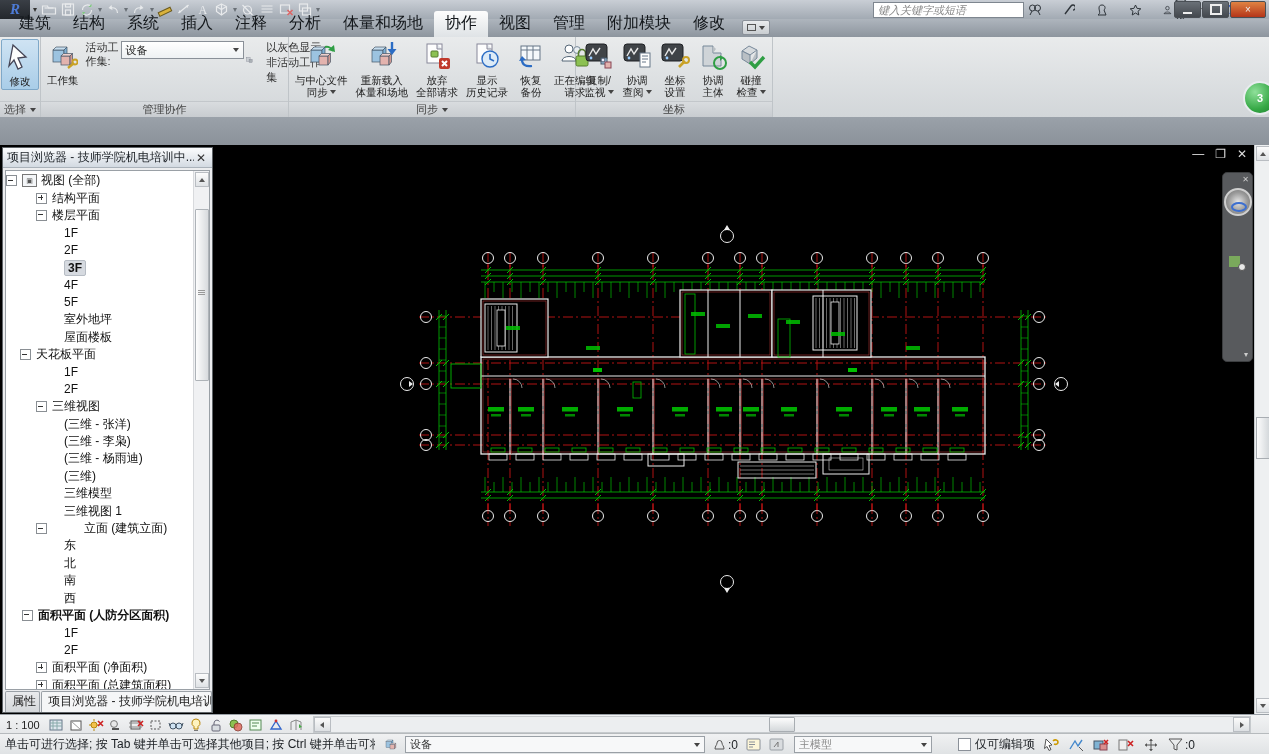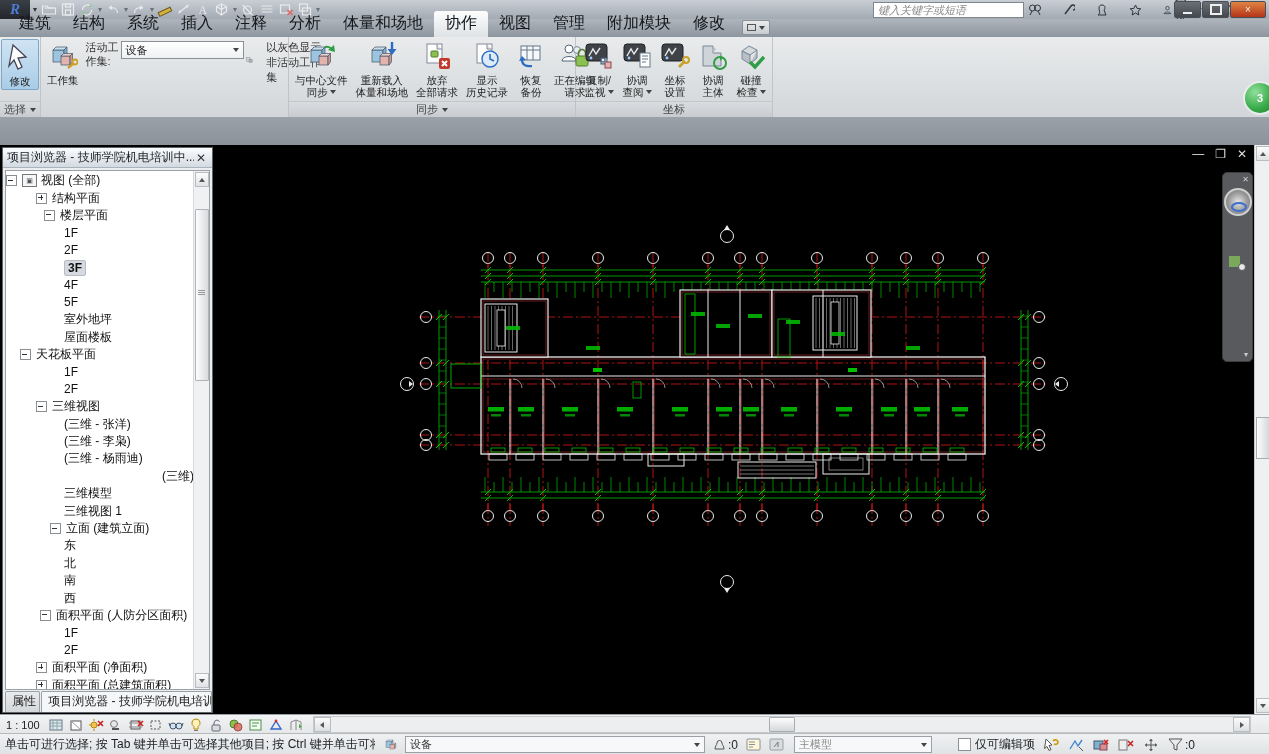--- a/index.html
+++ b/index.html
@@ -329,20 +329,23 @@
           <div id="gray-ws">
             <span id="grayicon"><svg width="18" height="16" viewBox="0 0 30 28">
                   <g stroke="#667" stroke-width="0.7" transform="scale(0.62)">
                     <rect x="5" y="9" width="11" height="12" fill="#c9ced2"></rect>
                     <rect x="13" y="15" width="9" height="9" fill="#aab0b5"></rect>
                   </g>
                 </svg></span>
             <span>以灰色显示非活动工作集</span>
           </div>
         </div>
+      </div>
+      <div class="rpanel-label">
+        <span>管理协作</span>
       </div>
     </div>
 
     <div class="rpanel" style="width:286px;">
       <div class="rpanel-body" id="syncbtns" style="gap:2px;">
           <div class="bigbtn">
             <span><svg width="30" height="30" viewBox="0 0 30 30">
                 <g stroke="#456" stroke-width="0.7">
 <rect x="5" y="9" width="11" height="12" fill="#9cc3e0"></rect>
                   <path d="M5 9l3-3h11l-3 3z" fill="#c6ddee"></path>
@@ -998,21 +1001,21 @@
       <div id="tree">
           <div class="trow" style="padding-left: 0;">
             <span class="exp"></span>
             <span class="viewico">▣</span>
             <span>视图 (全部)</span>
           </div>
           <div class="trow" style="padding-left: 30px;">
             <span class="exp plus"></span>
             <span>结构平面</span>
           </div>
-          <div class="trow" style="padding-left: 38px;">
+          <div class="trow" style="padding-left: 30px;">
             <span class="exp"></span>
             <span>楼层平面</span>
           </div>
           <div class="trow" style="padding-left: 58px;">
             <span>1F</span>
           </div>
           <div class="trow" style="padding-left: 58px;">
             <span>2F</span>
           </div>
           <div class="trow" style="padding-left: 58px;">
@@ -1046,46 +1049,46 @@
           </div>
           <div class="trow" style="padding-left: 58px;">
             <span>(三维 - 张洋)</span>
           </div>
           <div class="trow" style="padding-left: 58px;">
             <span>(三维 - 李枭)</span>
           </div>
           <div class="trow" style="padding-left: 58px;">
             <span>(三维 - 杨雨迪)</span>
           </div>
-          <div class="trow" style="padding-left: 58px; justify-content: flex-end;">
+          <div class="trow" style="padding-left: 58px;">
             <span>(三维)</span>
           </div>
           <div class="trow" style="padding-left: 58px;">
             <span>三维模型</span>
           </div>
           <div class="trow" style="padding-left: 58px;">
             <span>三维视图 1</span>
           </div>
-          <div class="trow" style="padding-left: 44px;">
+          <div class="trow" style="padding-left: 30px; gap: 32px;">
             <span class="exp"></span>
             <span>立面 (建筑立面)</span>
           </div>
           <div class="trow" style="padding-left: 58px;">
             <span>东</span>
           </div>
           <div class="trow" style="padding-left: 58px;">
             <span>北</span>
           </div>
           <div class="trow" style="padding-left: 58px;">
             <span>南</span>
           </div>
           <div class="trow" style="padding-left: 58px;">
             <span>西</span>
           </div>
-          <div class="trow" style="padding-left: 34px;">
+          <div class="trow" style="padding-left: 16px; font-weight: bold;">
             <span class="exp"></span>
             <span>面积平面 (人防分区面积)</span>
           </div>
           <div class="trow" style="padding-left: 58px;">
             <span>1F</span>
           </div>
           <div class="trow" style="padding-left: 58px;">
             <span>2F</span>
           </div>
           <div class="trow" style="padding-left: 30px;">

